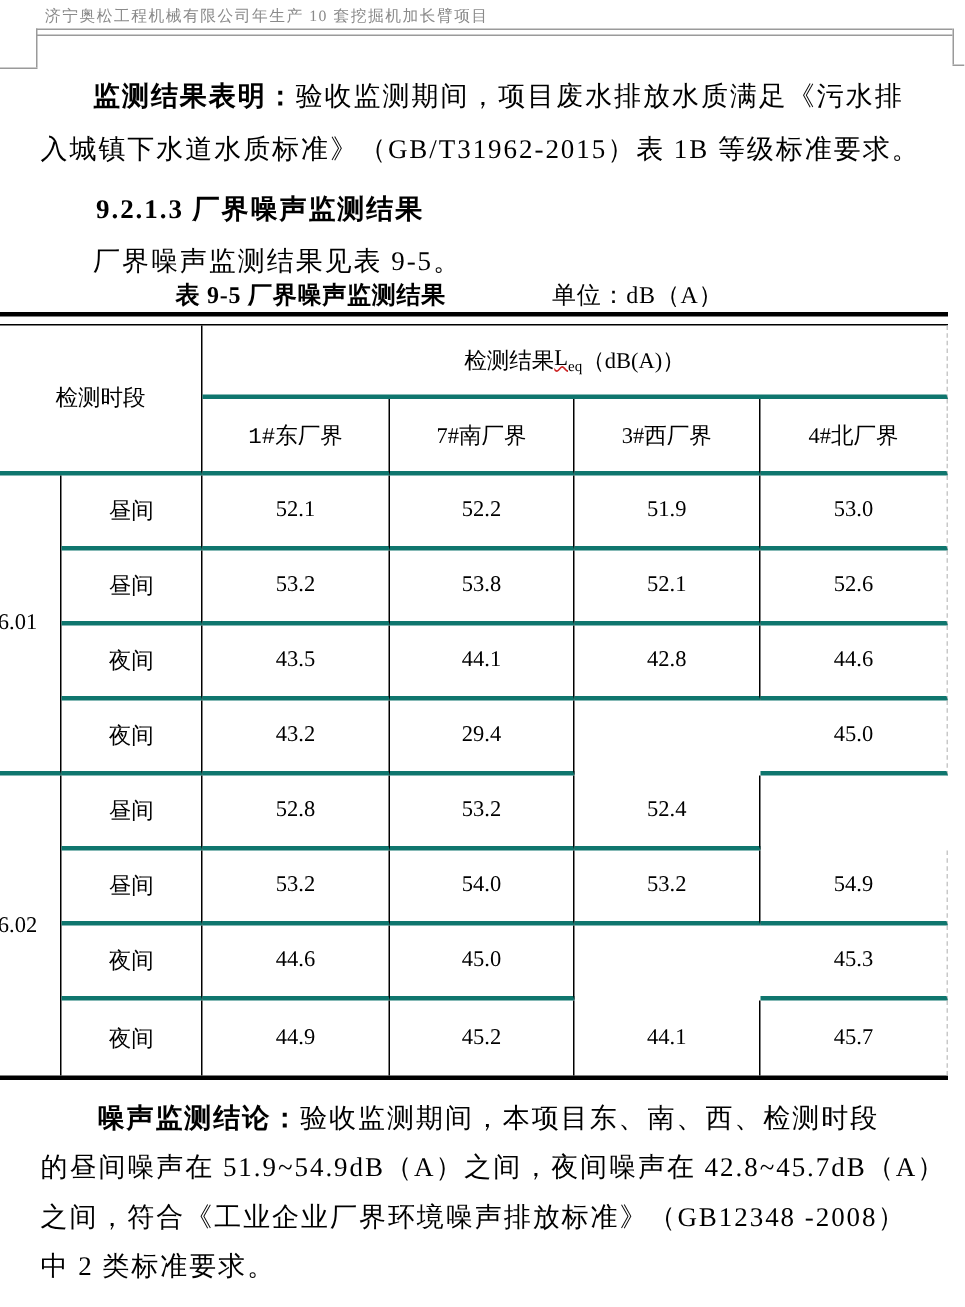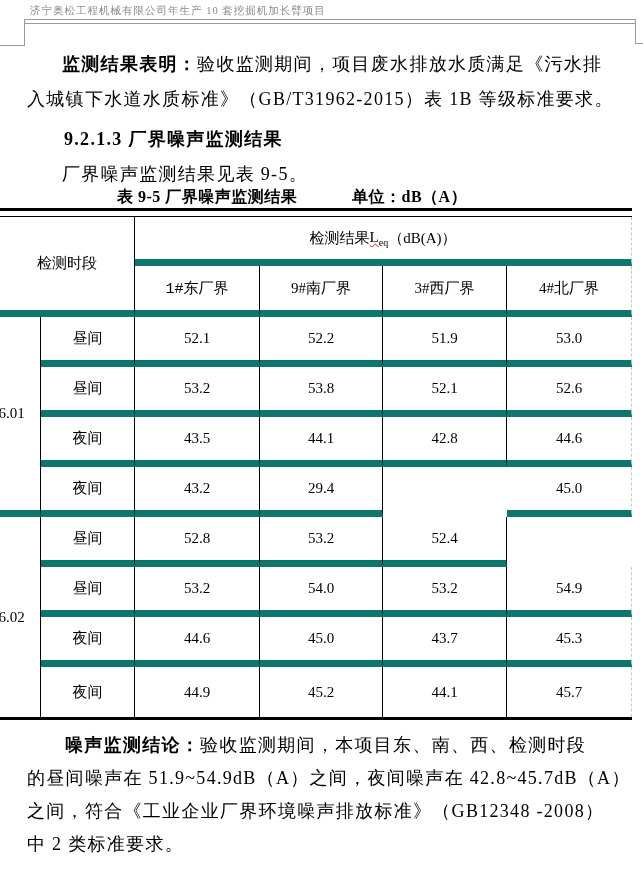--- a/index.html
+++ b/index.html
@@ -20,35 +20,35 @@
   }
   .gray-line{background:#9a9a9a;}
   
   .bodyline{
     font-size:18px;line-height:22px;letter-spacing:1.3px;
     white-space:nowrap;
   }
   .bold{font-weight:bold;}
   
   .tbl-title{left:117px;top:187px;font-size:16px;font-weight:bold;white-space:nowrap;letter-spacing:0.5px;}
-  .tbl-unit{left:352px;top:187px;font-size:16px;font-weight:bold;white-space:nowrap;letter-spacing:0.5px;text-align:right;}
+  .tbl-unit{left:368px;top:187px;font-size:16px;font-weight:normal;white-space:nowrap;letter-spacing:0.5px;text-align:right;}
   .thick-rule{left:0;top:208px;width:632px;height:3px;background:#000;}
   
   .noise-table{
     left:0;top:216px;width:632px;
     display:grid;
     grid-template-columns:41px 94px 125px 123px 124px 125px;
     grid-template-rows:49px 51px repeat(8,50px);
     border-top:1px solid #000;
     border-bottom:3px solid #000;
     font-size:15px;
   }
   .cell{
     border-right:1px solid #000;
-    border-bottom:7px solid #0f766e;
+    border-bottom:3px solid #0f766e;
     display:flex;align-items:center;justify-content:center;
     overflow:visible;white-space:nowrap;
   }
   .cell.last-col{border-right:1px dashed #c8c8c8;}
   .cell.bottom{border-bottom:none;}
   .cell.date{justify-content:flex-start;}
   .cell.date span{margin-left:-9px;}
   .wavy{
     text-decoration:underline;
     text-decoration-style:wavy;
@@ -80,21 +80,21 @@
 
 <div class="abs noise-table">
   <div class="cell" style="grid-area:1/1/3/3;">检测时段</div>
   <div class="cell last-col" style="grid-area:1/3/2/7;">
       <span>检测结果 </span>
       <span class="wavy"><span>L</span><sub>eq</sub></span>
       <span>（dB(A)）</span>
     </div>
 
   <div class="cell" style="grid-area:2/3/3/4;font-family:Liberation Mono, monospace;">1#东厂界</div>
-  <div class="cell" style="grid-area:2/4/3/5;">9#南厂界</div>
+  <div class="cell" style="grid-area:2/4/3/5;">7#南厂界</div>
   <div class="cell" style="grid-area:2/5/3/6;">3#西厂界</div>
   <div class="cell last-col" style="grid-area:2/6/3/7;">4#北厂界</div>
 
   <div class="cell date" style="grid-area:3/1/7/2;">
       <span>06.01</span>
     </div>
 
   <div class="cell" style="grid-area:3/2/4/3;">昼间</div>
   <div class="cell" style="grid-area:3/3/4/4;">52.1</div>
   <div class="cell" style="grid-area:3/4/4/5;">52.2</div>
@@ -129,21 +129,20 @@
 
   <div class="cell" style="grid-area:8/2/9/3;">昼间</div>
   <div class="cell" style="grid-area:8/3/9/4;">53.2</div>
   <div class="cell" style="grid-area:8/4/9/5;">54.0</div>
   <div class="cell" style="grid-area:8/5/9/6;">53.2</div>
   <div class="cell last-col" style="grid-area:8/6/9/7;">54.9</div>
 
   <div class="cell" style="grid-area:9/2/10/3;">夜间</div>
   <div class="cell" style="grid-area:9/3/10/4;">44.6</div>
   <div class="cell" style="grid-area:9/4/10/5;">45.0</div>
-  <div class="cell" style="grid-area:9/5/10/6;">43.7</div>
   <div class="cell last-col" style="grid-area:9/6/10/7;">45.3</div>
 
   <div class="cell bottom" style="grid-area:10/2/11/3;">夜间</div>
   <div class="cell bottom" style="grid-area:10/3/11/4;">44.9</div>
   <div class="cell bottom" style="grid-area:10/4/11/5;">45.2</div>
   <div class="cell bottom" style="grid-area:10/5/11/6;">44.1</div>
   <div class="cell bottom last-col" style="grid-area:10/6/11/7;">45.7</div>
 </div>
 
 <div class="abs bodyline" style="left:65px;top:734px;"><span class="bold">噪声监测结论：</span><span>验收监测期间，本项目东、南、西、检测时段</span></div>

